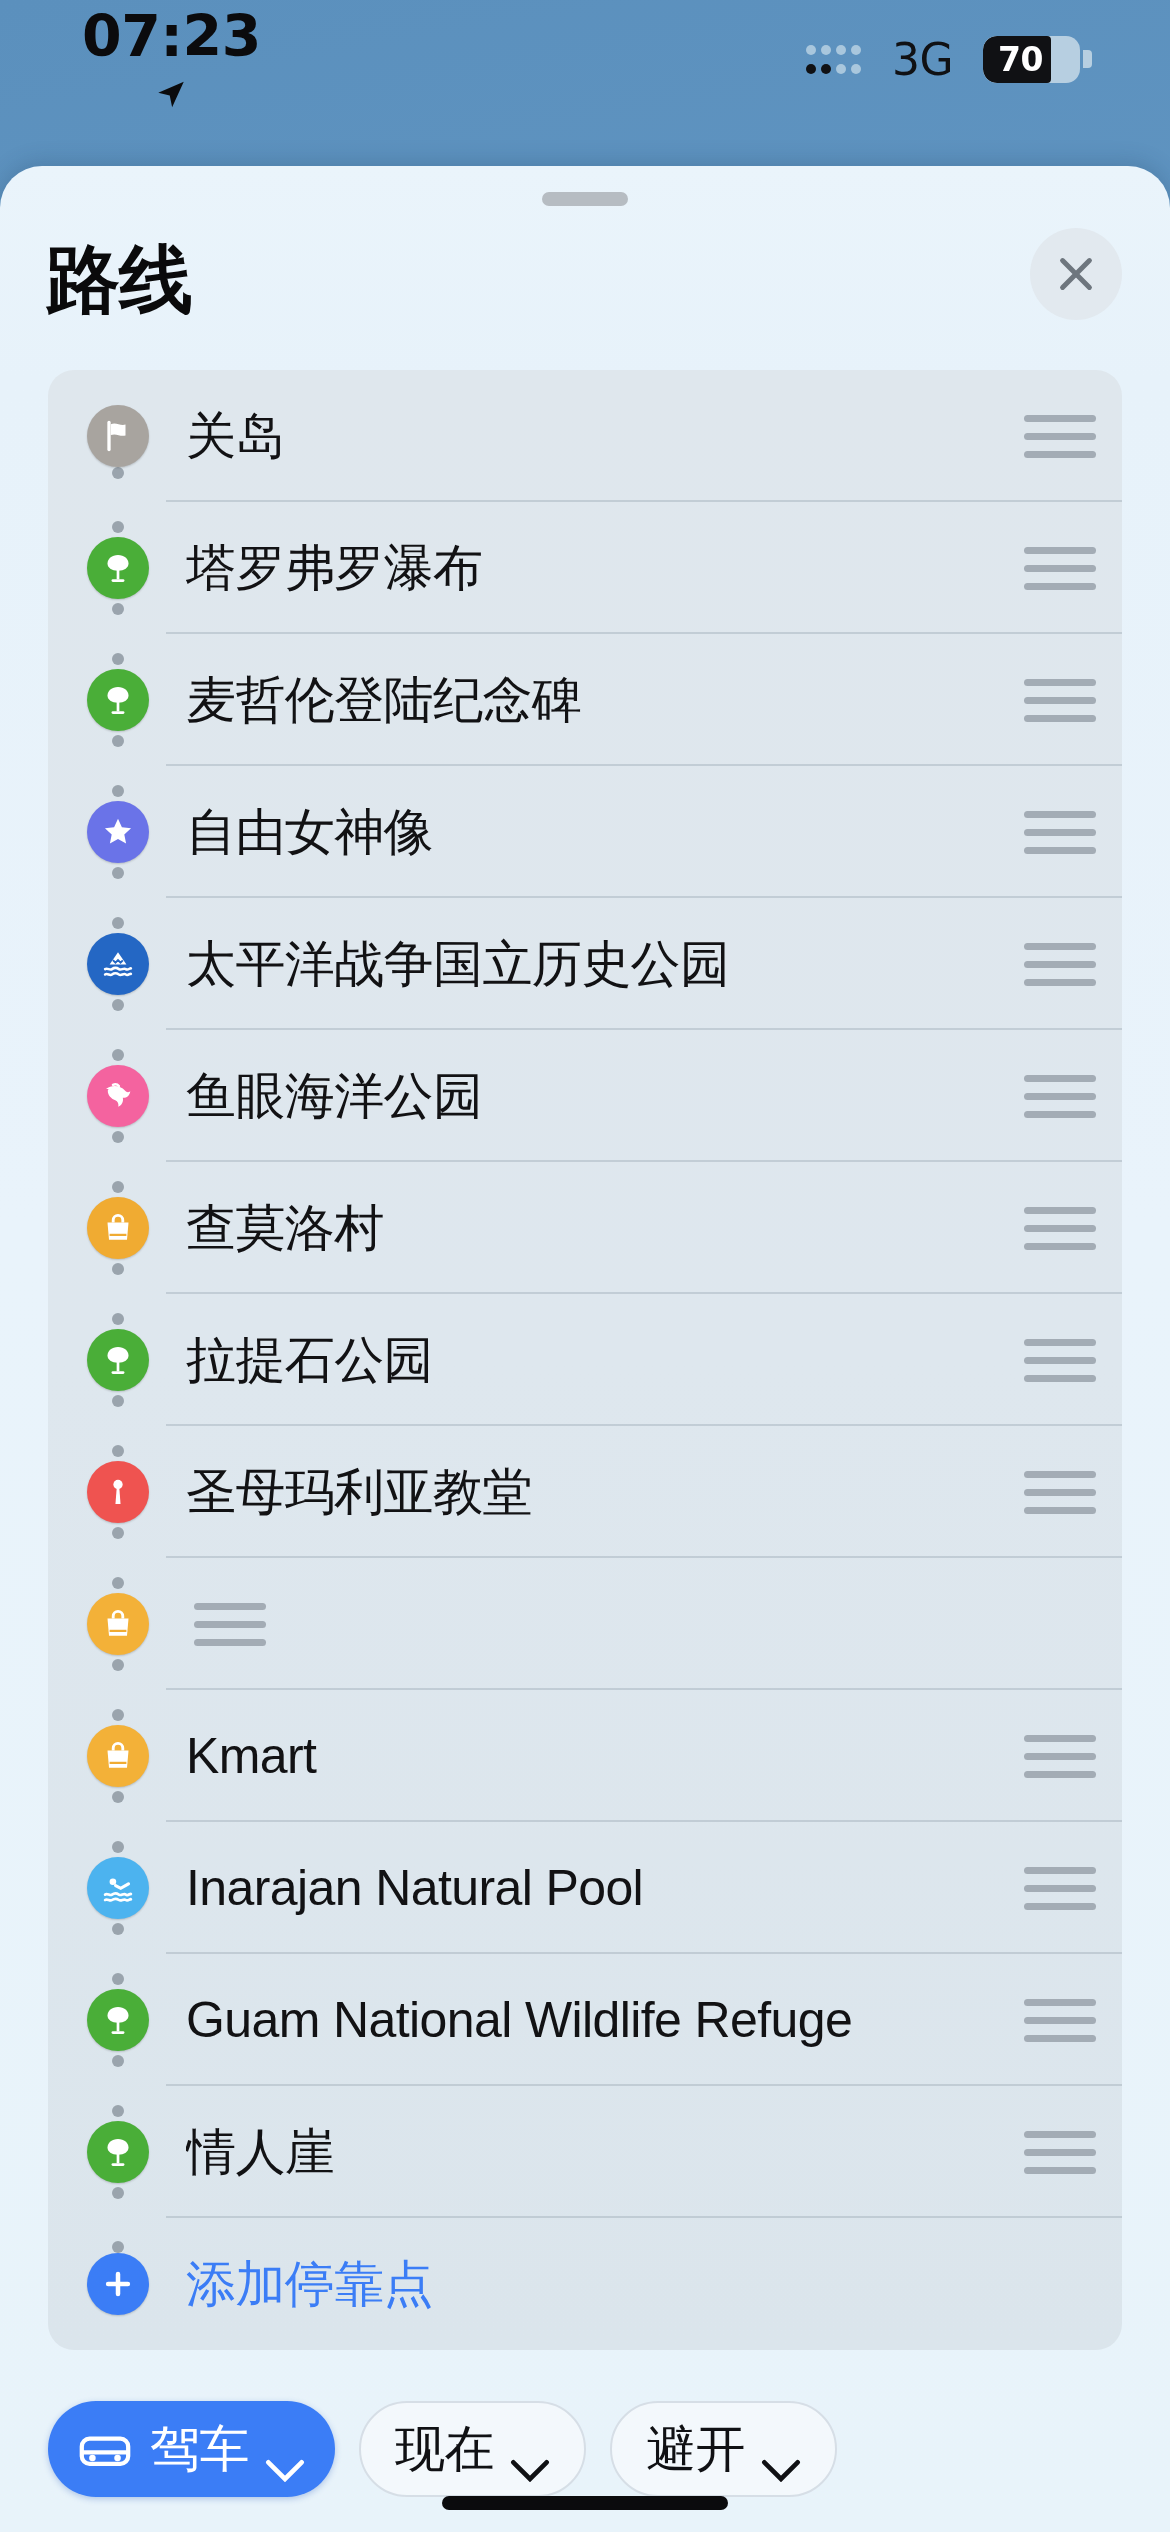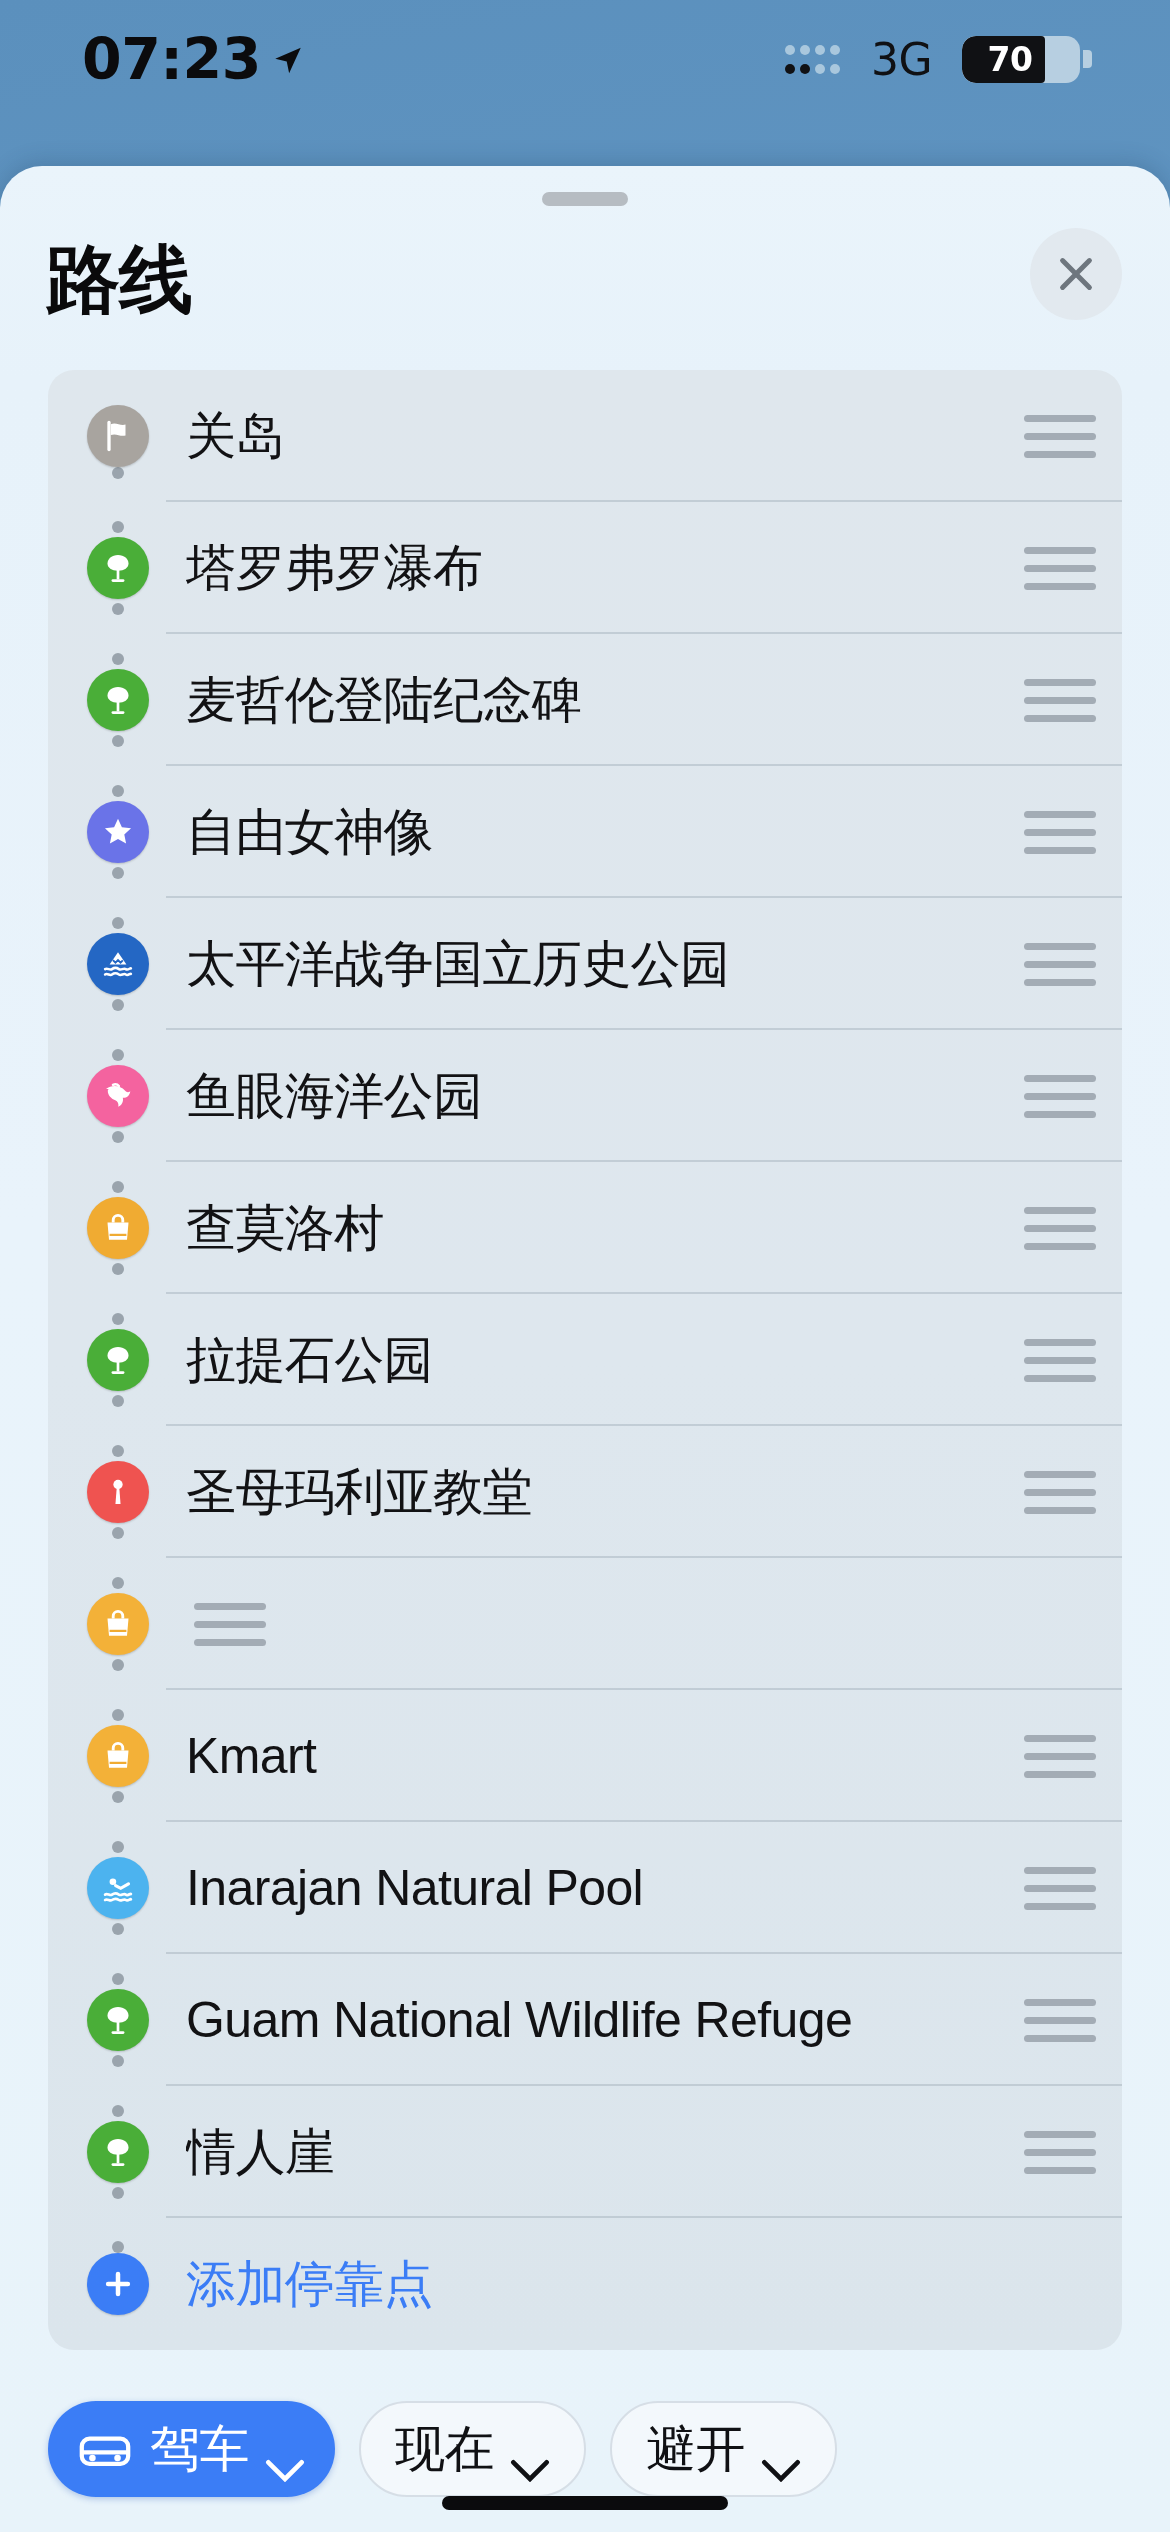--- a/index.html
+++ b/index.html
@@ -18,21 +18,21 @@
       radial-gradient(ellipse 900px 500px at 62% 34%, #6fa2c9 0%, rgba(111,162,201,0) 70%),
       linear-gradient(170deg,#5b90bd 0%,#669ac6 45%,#6fa0c9 100%);
   }
 
   
   .status-bar{
     position:absolute; top:0; left:0; width:1170px; height:118px;
     display:flex; align-items:center; justify-content:space-between;
     padding:0 78px 0 82px; z-index:40;
   }
-  .sb-left{ display:flex; align-items:center; gap:10px; }
+  .sb-left{ display:flex; align-items:center; gap:10px;flex-direction:column; }
   .sb-time{
     font-size:57px; font-weight:bold; color:#0b0b0d;
     letter-spacing:-0.5px; line-height:1;
     font-family:"DejaVu Sans","Liberation Sans",sans-serif;
   }
   .loc-arrow{ width:34px; height:34px; display:block; margin-top:2px; }
   .sb-right{ display:flex; align-items:center; gap:30px; }
 
   .signal-dots{
     width:56px; height:34px;
@@ -40,21 +40,21 @@
     gap:4px; align-items:end;
   }
   .signal-dots i{ width:10px; height:10px; border-radius:50%; background:#a9c7dd; display:block; justify-self:center; align-self:center;}
   .signal-dots i.on{ background:#101114; }
 
   .net-label{
     font-size:44px; font-weight:500; color:#101114; letter-spacing:-0.5px;
     font-family:"DejaVu Sans","Liberation Sans",sans-serif;
   }
   .battery{
-    position:relative; width:118px; height:47px;
+    position:relative; width:97px; height:47px;
     border-radius:14px; background:#b7cfe1; overflow:hidden;
     display:flex; align-items:center;
   }
   .battery .fill{
     position:absolute; left:0; top:0; bottom:0; width:70%;
     background:#101114; border-radius:14px 4px 4px 14px;
   }
   .battery .pct{
     position:relative; z-index:2; color:#ffffff; font-size:33px; font-weight:bold;
     width:100%; text-align:center; padding-right:22px; letter-spacing:-0.5px;

